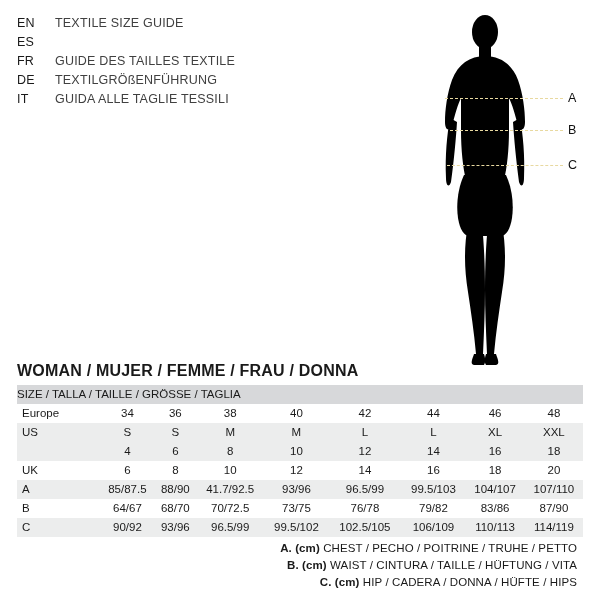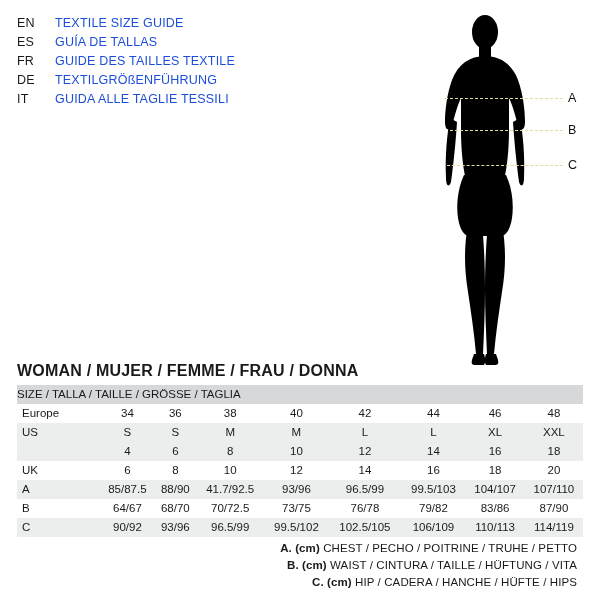--- a/index.html
+++ b/index.html
@@ -36,21 +36,21 @@
   }
   .lang-code {
     width: 38px;
     font-size: 12.5px;
     letter-spacing: 0.2px;
     color: #1a1a1a;
   }
   .lang-text {
     font-size: 12.5px;
     letter-spacing: 0.2px;
-    color: #1d4ed8;
+    color: #404040;
   }
 
   
   .figure-wrap {
     position: absolute;
     left: 400px;
     top: 10px;
     width: 190px;
     height: 360px;
   }
@@ -135,21 +135,20 @@
 
 <div class="page">
 
   <div class="lang-block">
     <div class="lang-row">
       <span class="lang-code">EN</span>
       <span class="lang-text">TEXTILE SIZE GUIDE</span>
     </div>
     <div class="lang-row">
       <span class="lang-code">ES</span>
-      <span class="lang-text">GUÍA DE TALLAS</span>
     </div>
     <div class="lang-row">
       <span class="lang-code">FR</span>
       <span class="lang-text">GUIDE DES TAILLES TEXTILE</span>
     </div>
     <div class="lang-row">
       <span class="lang-code">DE</span>
       <span class="lang-text">TEXTILGRÖßENFÜHRUNG</span>
     </div>
     <div class="lang-row">
@@ -298,17 +297,17 @@
     <div class="legend-row">
       <b>A. (cm)</b>
       <span>CHEST / PECHO / POITRINE / TRUHE / PETTO</span>
     </div>
     <div class="legend-row">
       <b>B. (cm)</b>
       <span>WAIST / CINTURA / TAILLE / HÜFTUNG / VITA</span>
     </div>
     <div class="legend-row">
       <b>C. (cm)</b>
-      <span>HIP / CADERA / HANCHE / HÜFTE / HIPS</span>
+      <span>HIP / CADERA / DONNA / HÜFTE / HIPS</span>
     </div>
   </div>
 
 </div>
 
 </body></html>

